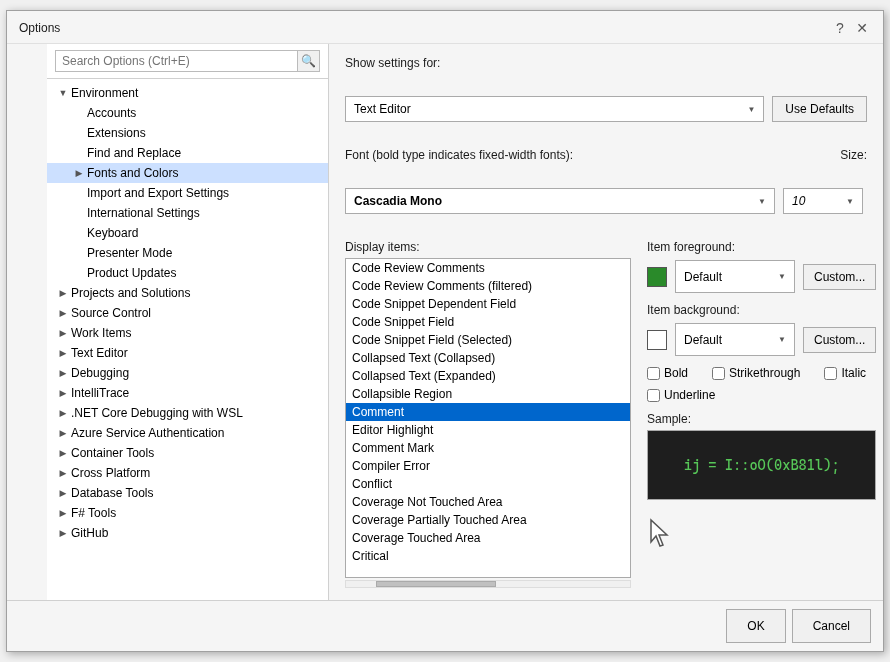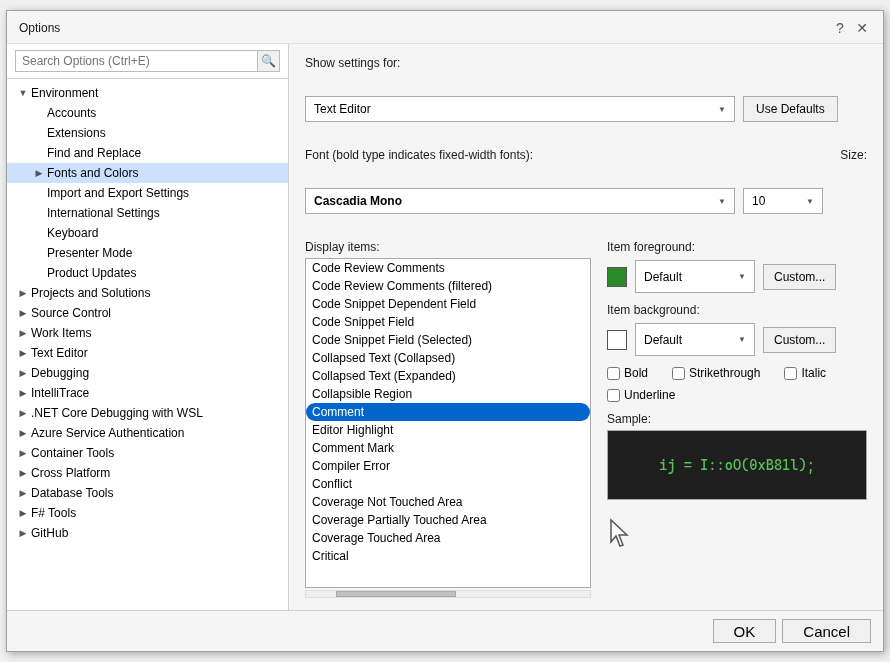--- a/index.html
+++ b/index.html
@@ -49,20 +49,21 @@
       display: flex;
       align-items: center;
       justify-content: center;
       font-size: 14px;
       color: #555;
     }
     .dialog-body {
       display: flex;
       flex: 1;
       overflow: hidden;
+      margin-left: 40px;
     }
     .left-panel {
       width: 282px;
       background: #ffffff;
       border-right: 1px solid #d0d0d0;
       display: flex;
       flex-direction: column;
       flex-shrink: 0;
     }
     .search-box {
@@ -157,20 +158,21 @@
     .dropdown-arrow {
       font-size: 8px;
       color: #555;
       margin-left: 6px;
     }
     .dropdown-main {
       width: 430px;
     }
     .dropdown-size {
       width: 80px;
+      font-style: italic;
     }
     .use-defaults-btn {
       height: 26px;
       padding: 0 12px;
       border: 1px solid #aaa;
       background: #f0f0f0;
       cursor: pointer;
       font-size: 12px;
       white-space: nowrap;
     }
@@ -216,21 +218,20 @@
     }
     .list-item {
       padding: 2px 6px;
       font-size: 12px;
       cursor: pointer;
       white-space: nowrap;
     }
     .list-item.selected {
       background: #0066cc;
       color: white;
-      border-radius: 9px;
     }
     .list-scrollbar {
       height: 8px;
       background: #f0f0f0;
       border: 1px solid #ddd;
       margin-top: 2px;
       position: relative;
     }
     .list-scrollbar-thumb {
       height: 100%;
@@ -321,26 +322,26 @@
     }
     .dialog-footer {
       padding: 8px 12px;
       display: flex;
       justify-content: flex-end;
       gap: 6px;
       border-top: 1px solid #d0d0d0;
       background: #f5f5f5;
     }
     .footer-btn {
-      height: 24px;
+      height: 34px;
       padding: 0 20px;
       border: 1px solid #aaa;
       background: #f0f0f0;
       cursor: pointer;
-      font-size: 15px;
+      font-size: 12px;
     }
     .footer-btn.primary {
       background: #f0f0f0;
     }
     .swatch-white {
       background: white;
     }
     .swatch-green {
       background: #2a8a2a;
     }

